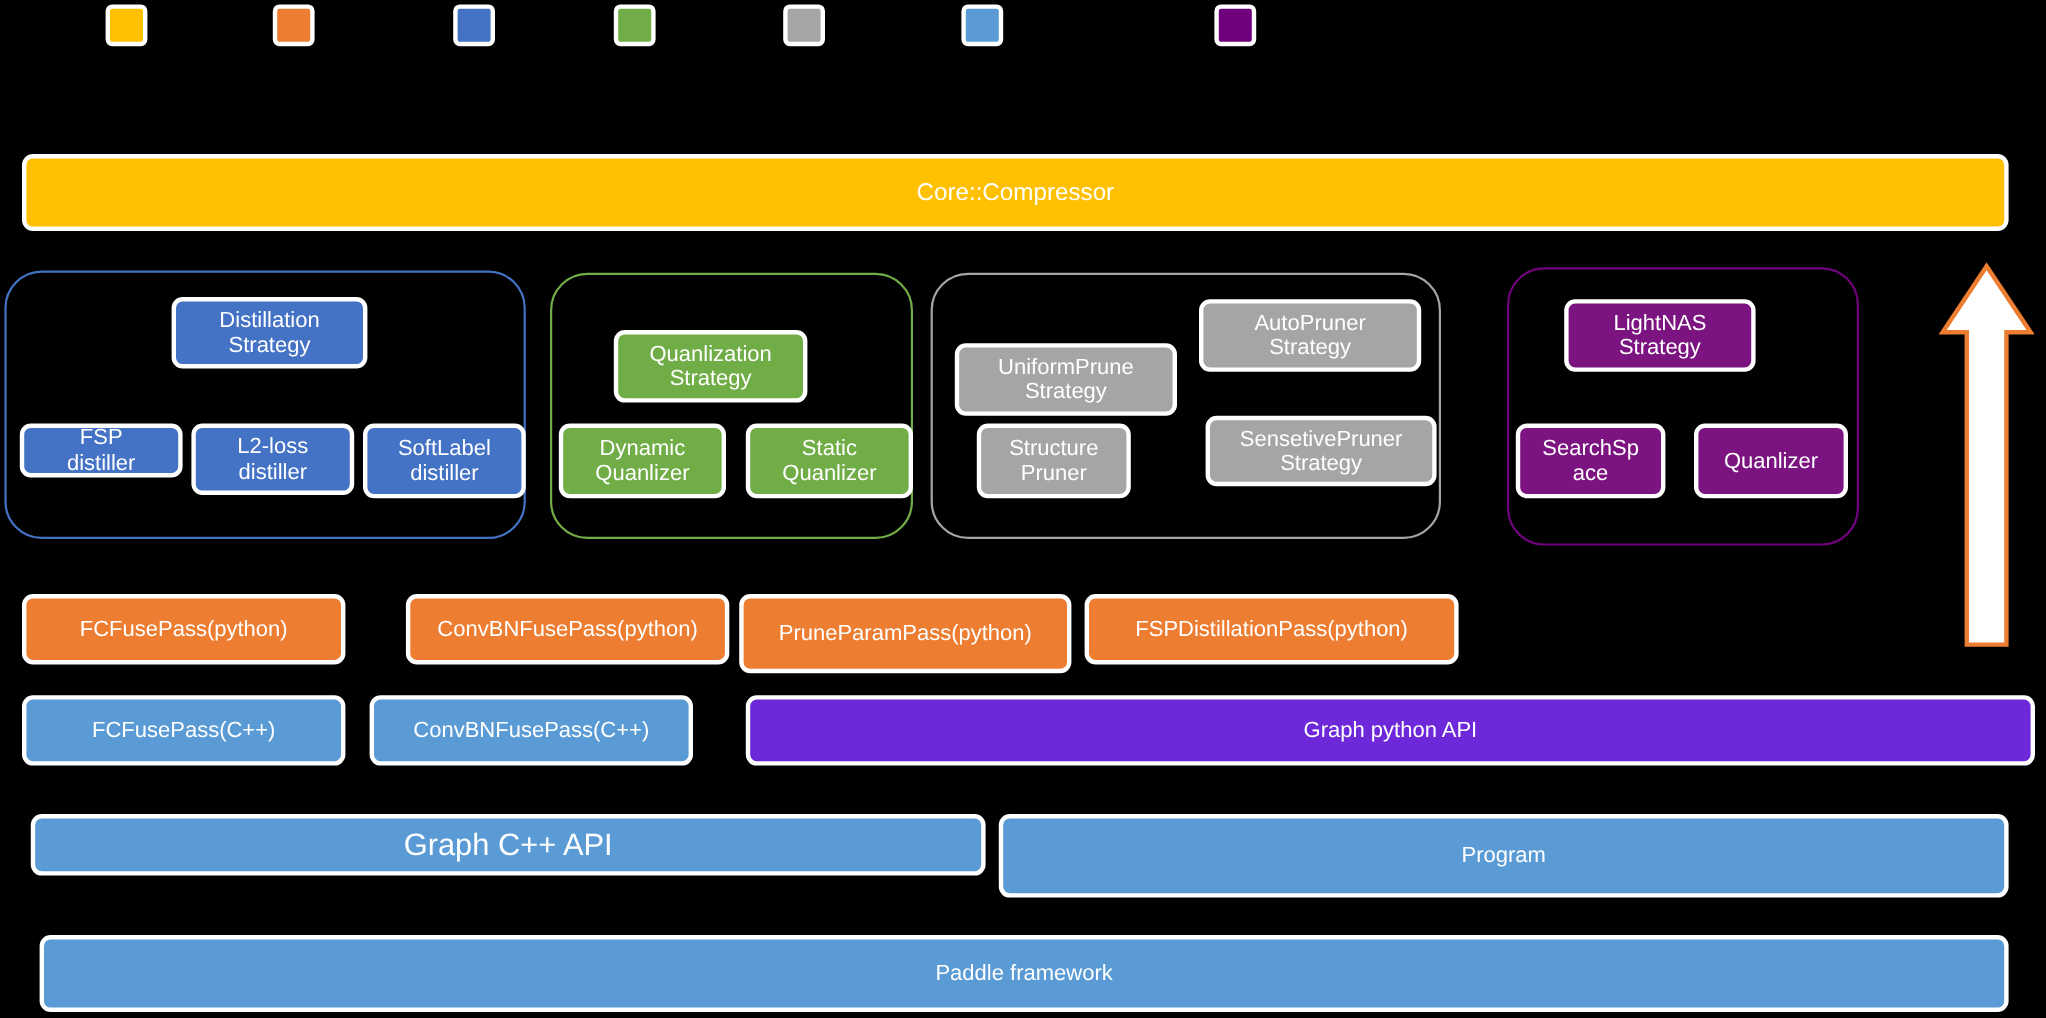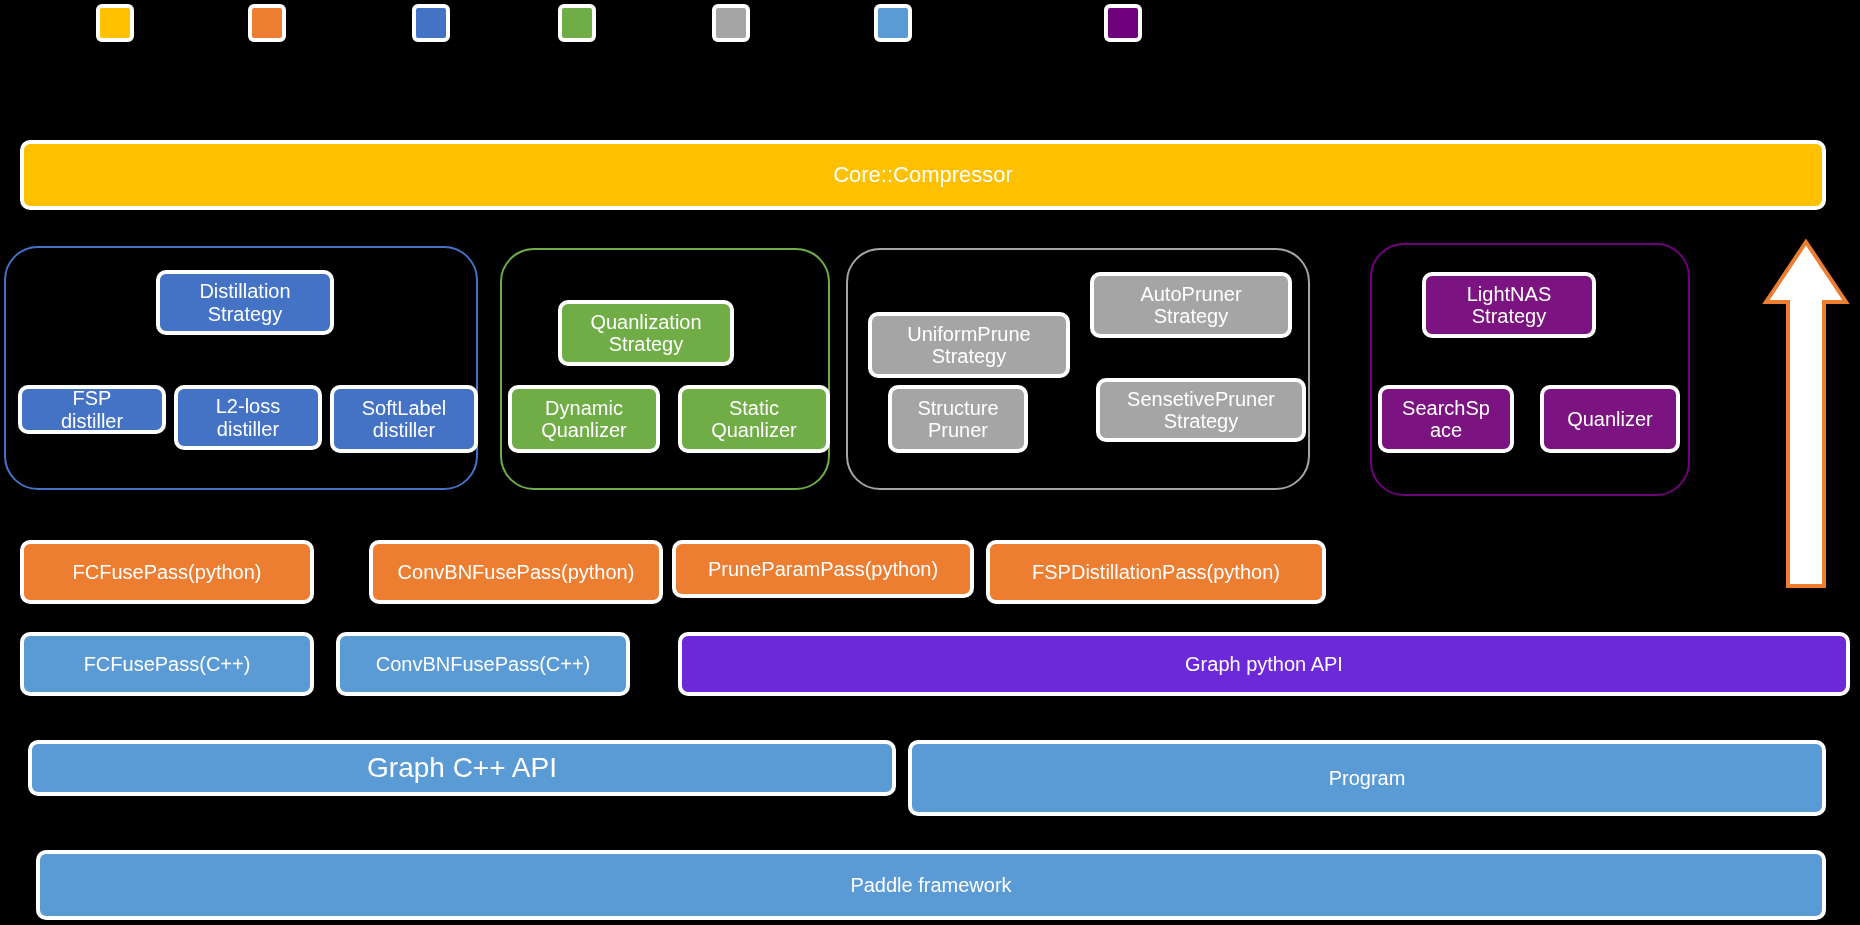--- a/index.html
+++ b/index.html
@@ -120,21 +120,21 @@
 
   <div class="arrow-wrap" id="arrow" style="left: 1762px; top: 238px;">
     <svg width="88" height="352" viewBox="0 0 88 352" aria-hidden="true">
       <polygon points="44,4 84,64 62,64 62,348 26,348 26,64 4,64" fill="#FFFFFF" stroke="#ED7D31" stroke-width="4" stroke-linejoin="miter"></polygon>
     </svg>
   </div>
 
   <div id="rows-layer">
       <div class="node" style="left: 20px; top: 540px; width: 294px; height: 64px; background: rgb(237, 125, 49); font-size: 20px;"><span>FCFusePass(python)</span></div>
       <div class="node" style="left: 336px; top: 540px; width: 294px; height: 64px; background: rgb(237, 125, 49); font-size: 20px; margin-left: 33px;"><span>ConvBNFusePass(python)</span></div>
-      <div class="node" style="left: 672px; top: 540px; width: 302px; height: 58px; background: rgb(237, 125, 49); font-size: 20px;"><span>PruneParamPass(python)</span></div>
+      <div class="node" style="left: 672px; top: 540px; width: 302px; height: 72px; background: rgb(237, 125, 49); font-size: 20px;"><span>PruneParamPass(python)</span></div>
       <div class="node" style="left: 986px; top: 540px; width: 340px; height: 64px; background: rgb(237, 125, 49); font-size: 20px;"><span>FSPDistillationPass(python)</span></div>
       <div class="node" style="left: 20px; top: 632px; width: 294px; height: 64px; background: rgb(91, 155, 213); font-size: 20px;"><span>FCFusePass(C++)</span></div>
       <div class="node" style="left: 336px; top: 632px; width: 294px; height: 64px; background: rgb(91, 155, 213); font-size: 20px;"><span>ConvBNFusePass(C++)</span></div>
       <div class="node" style="left: 678px; top: 632px; width: 1172px; height: 64px; background: #6d28d9; font-size: 20px;"><span>Graph python API</span></div>
       <div class="node" style="left: 28px; top: 740px; width: 868px; height: 56px; background: rgb(91, 155, 213); font-size: 28px;"><span>Graph C++ API</span></div>
       <div class="node" style="left: 908px; top: 740px; width: 918px; height: 76px; background: rgb(91, 155, 213); font-size: 20px;"><span>Program</span></div>
       <div class="node" style="left: 36px; top: 850px; width: 1790px; height: 70px; background: rgb(91, 155, 213); font-size: 20px;"><span>Paddle framework</span></div>
     </div>
 
 </div>

